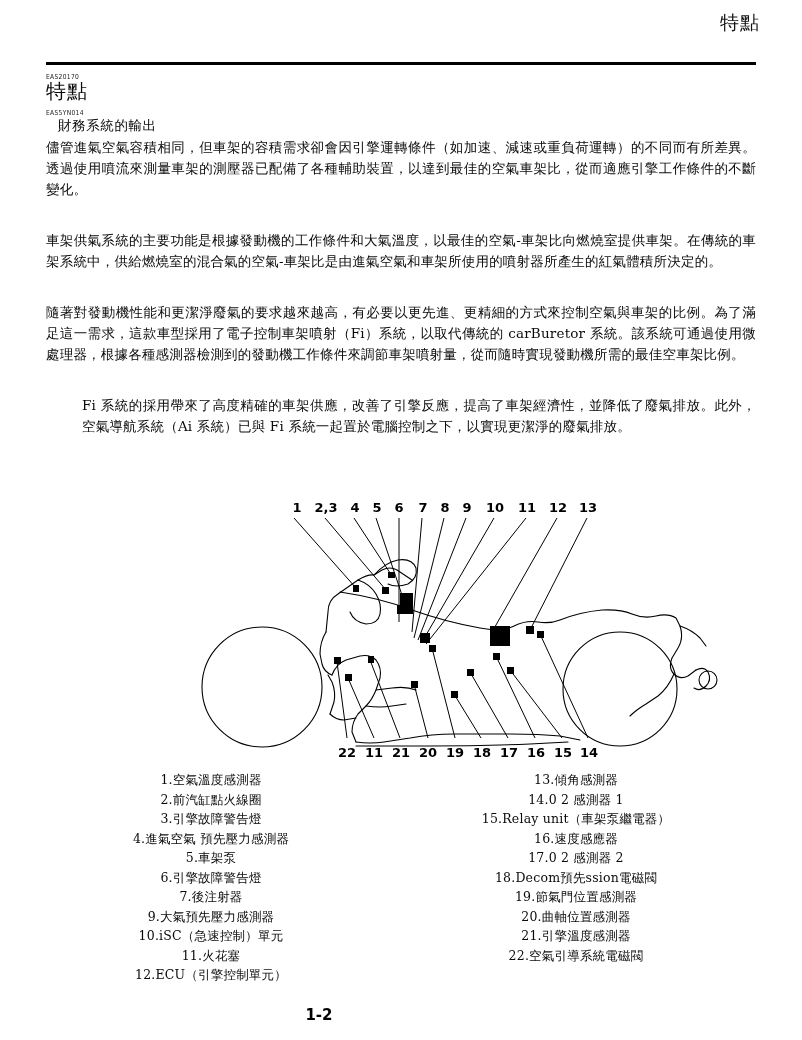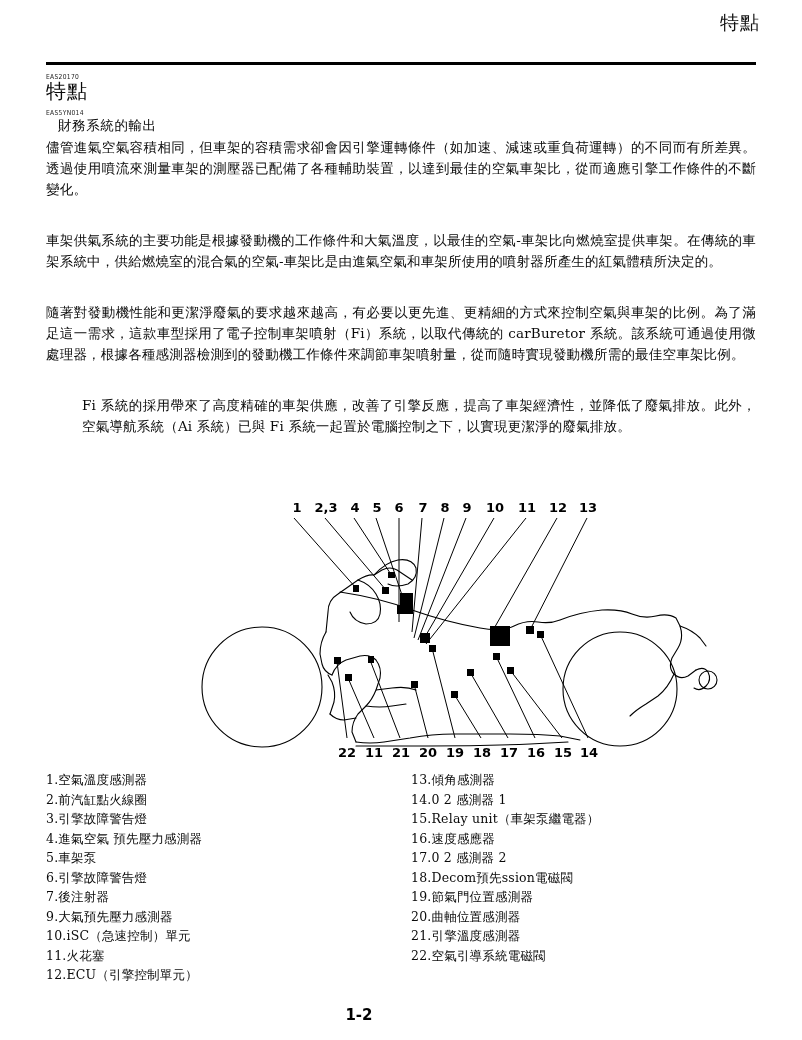--- a/index.html
+++ b/index.html
@@ -119,20 +119,21 @@
   
   .legend {
     position: absolute;
     top: 770px;
     left: 46px;
     width: 700px;
     display: flex;
   }
   .legend-col {
     width: 330px;
+    text-align: center;
   }
   .legend-col.right { margin-left: 35px; }
 
   .legend-item {
     font-size: 12.5px;
     line-height: 19.5px;
     letter-spacing: 0.2px;
     white-space: nowrap;
   }
   .legend-item .num {
@@ -143,21 +144,20 @@
   .page-number {
     position: absolute;
     bottom: 16px;
     left: 0;
     width: 638px;
     text-align: center;
     font-family: "DejaVu Sans", "Liberation Sans", sans-serif;
     font-size: 15px;
     font-weight: bold;
     color: #000;
-    margin-left: 40px;
   }
 </style>
 </head>
 <body>
 
 <div class="page-header">特點</div>
 <div class="header-rule"></div>
 
 <div class="section-title">
   <div class="doc-code">EAS20170</div>

